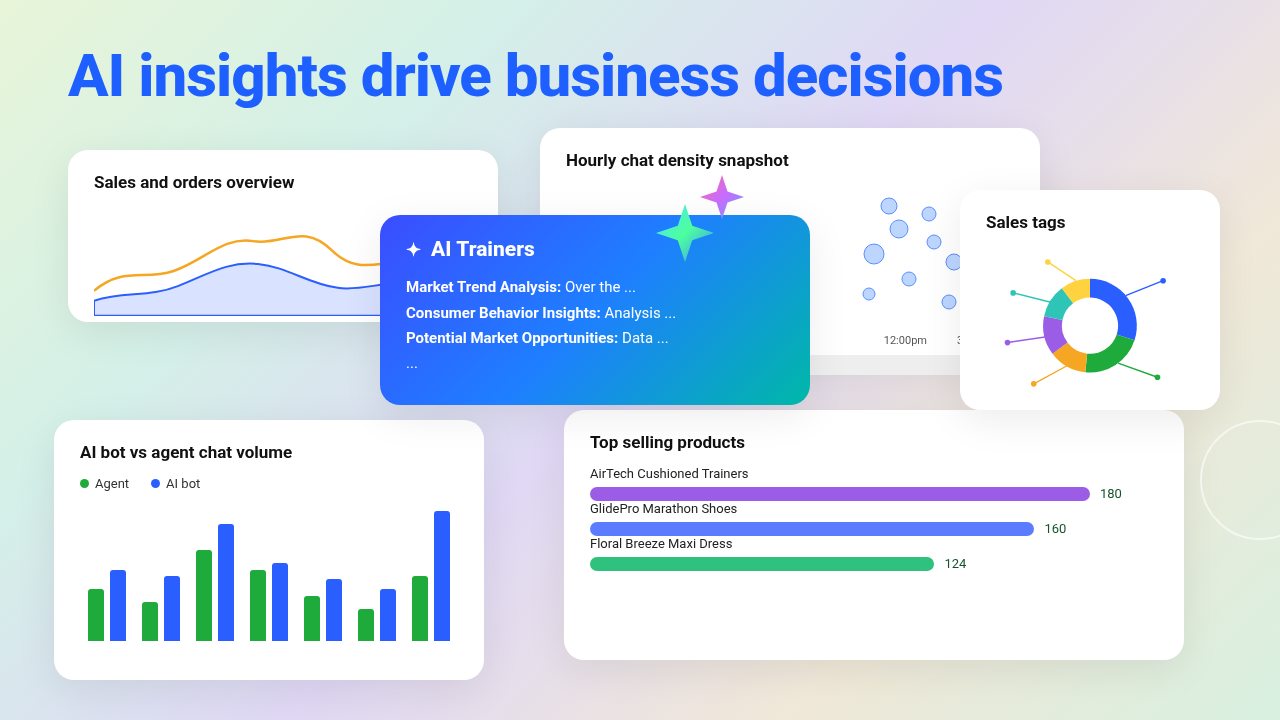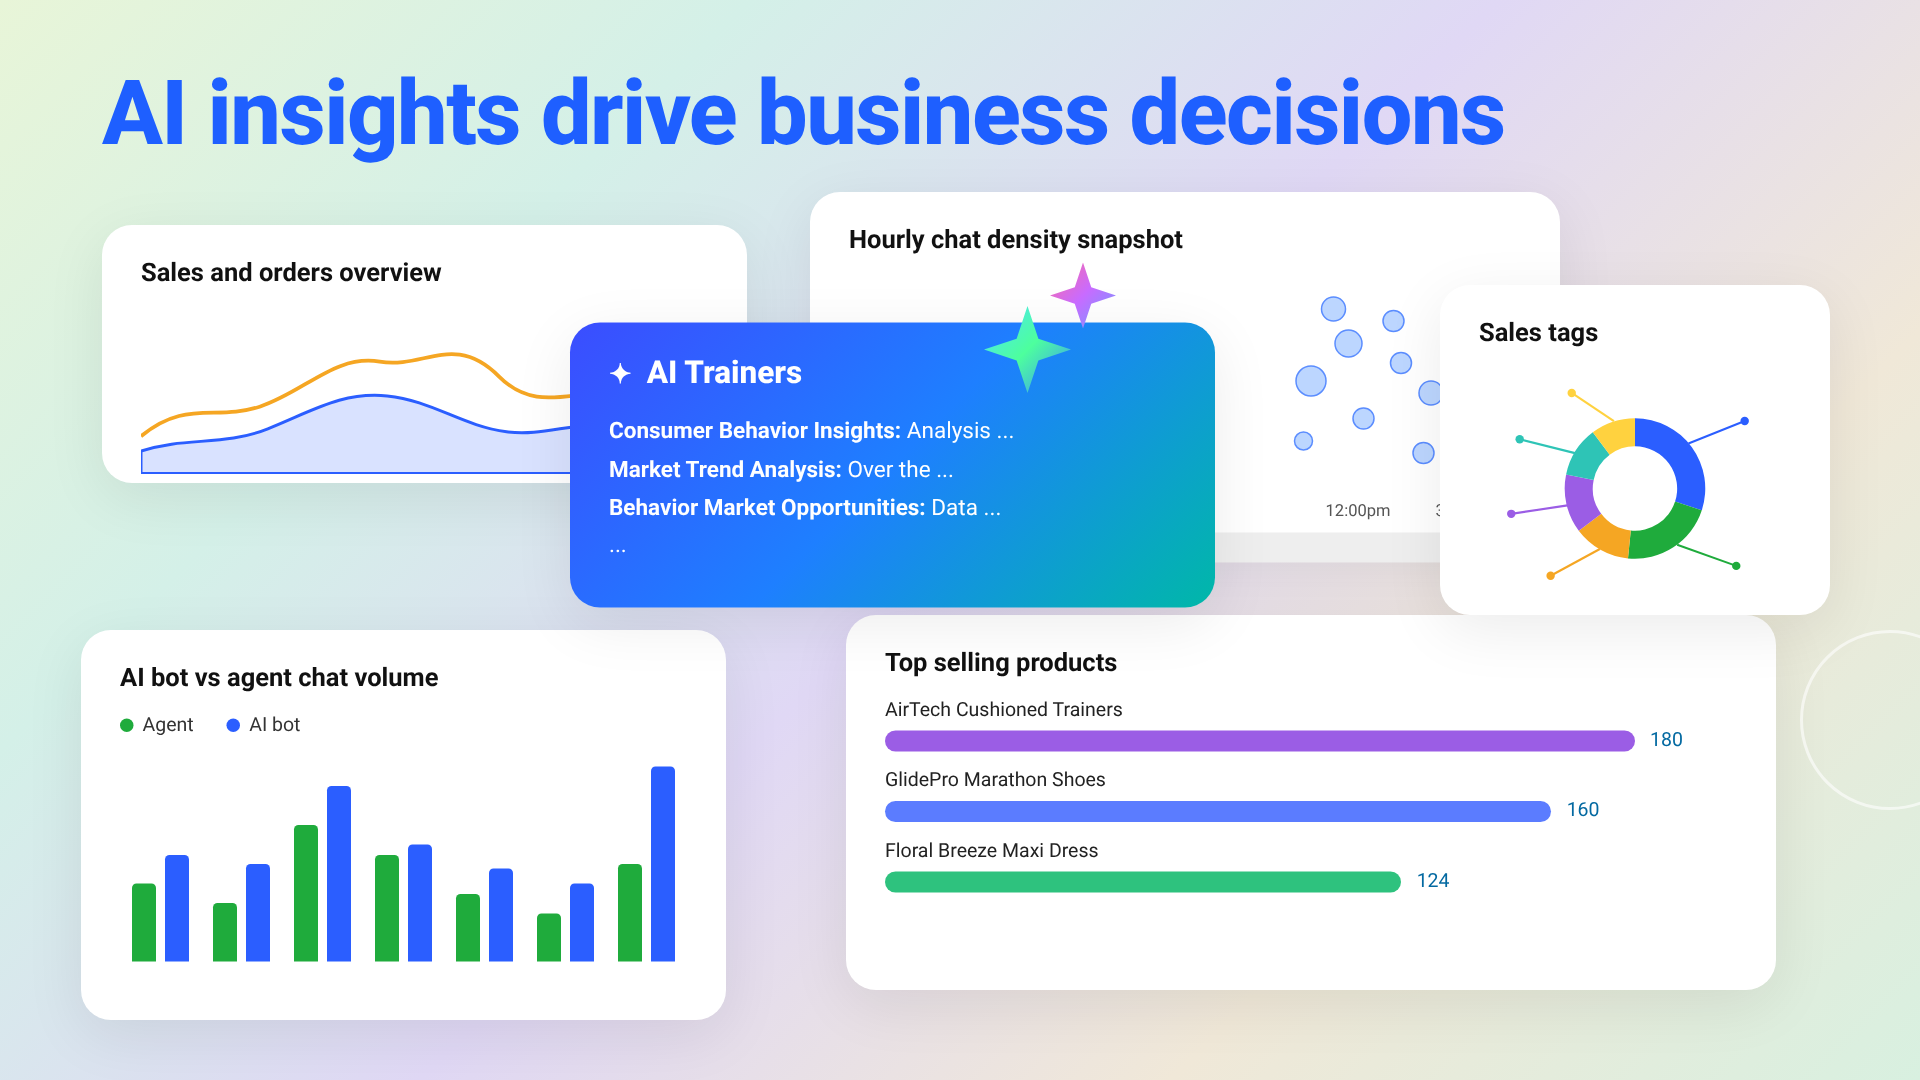--- a/index.html
+++ b/index.html
@@ -69,25 +69,25 @@
   .star svg { display:block; }
 
   
   #card-volume { top: 420px; left: 54px; width: 430px; height: 260px; }
   #card-volume .bars { display:flex; align-items:flex-end; justify-content:space-around; height:140px; margin-top:10px; }
   #card-volume .bar-group { display:flex; align-items:flex-end; gap:6px; }
   #card-volume .bar { width:16px; border-radius:3px 3px 0 0; }
 
   
   #card-top { top: 410px; left: 564px; width: 620px; height: 250px; }
-  #card-top .product-row { margin-bottom: 12px; }
+  #card-top .product-row { }
   #card-top .pname { font-size:13px; color:#222; margin-bottom:5px; }
   #card-top .pbar-row { display:flex; align-items:center; gap:10px; }
   #card-top .pbar-track { flex:0 0 auto; height:14px; border-radius:7px; }
-  #card-top .pval { font-size:13px; color:#0369a1; }
+  #card-top .pval { font-size:13px; color:#14532d; }
 
   
   .deco-circle {
     position:absolute; right:-40px; bottom:180px; width:120px; height:120px;
     border:2px solid rgba(255,255,255,0.6); border-radius:50%;
   }
 </style>
 </head>
 <body>
 
@@ -149,27 +149,27 @@
     </g>
   </svg>
 </div>
 
 <div id="card-ai" class="card" data-name="card-ai-insights">
   <div class="ai-title">
     <span data-name="sparkle-icon">✦</span>
     <span data-name="ai-insights-title">AI Trainers</span>
   </div>
   <div class="ai-line" data-name="ai-insight-line">
+    <b>Market Trend Analysis:</b> <span>Over the ...</span>
+  </div>
+  <div class="ai-line" data-name="ai-insight-line">
     <b>Consumer Behavior Insights:</b> <span>Analysis ...</span>
   </div>
   <div class="ai-line" data-name="ai-insight-line">
-    <b>Market Trend Analysis:</b> <span>Over the ...</span>
-  </div>
-  <div class="ai-line" data-name="ai-insight-line">
-    <b>Behavior Market Opportunities:</b> <span>Data ...</span>
+    <b>Potential Market Opportunities:</b> <span>Data ...</span>
   </div>
   <div class="ellipsis" data-name="ai-more-ellipsis">...</div>
 </div>
 
 <div class="star" style="top:175px; left:700px;" data-name="sparkle-decor-icon">
   <svg width="44" height="44" viewBox="0 0 40 40">
     <defs>
         <linearGradient id="g1" x1="0" y1="0" x2="1" y2="1">
       <stop offset="0%" stop-color="#ff6b9d"></stop>
           <stop offset="50%" stop-color="#c86bff"></stop>

